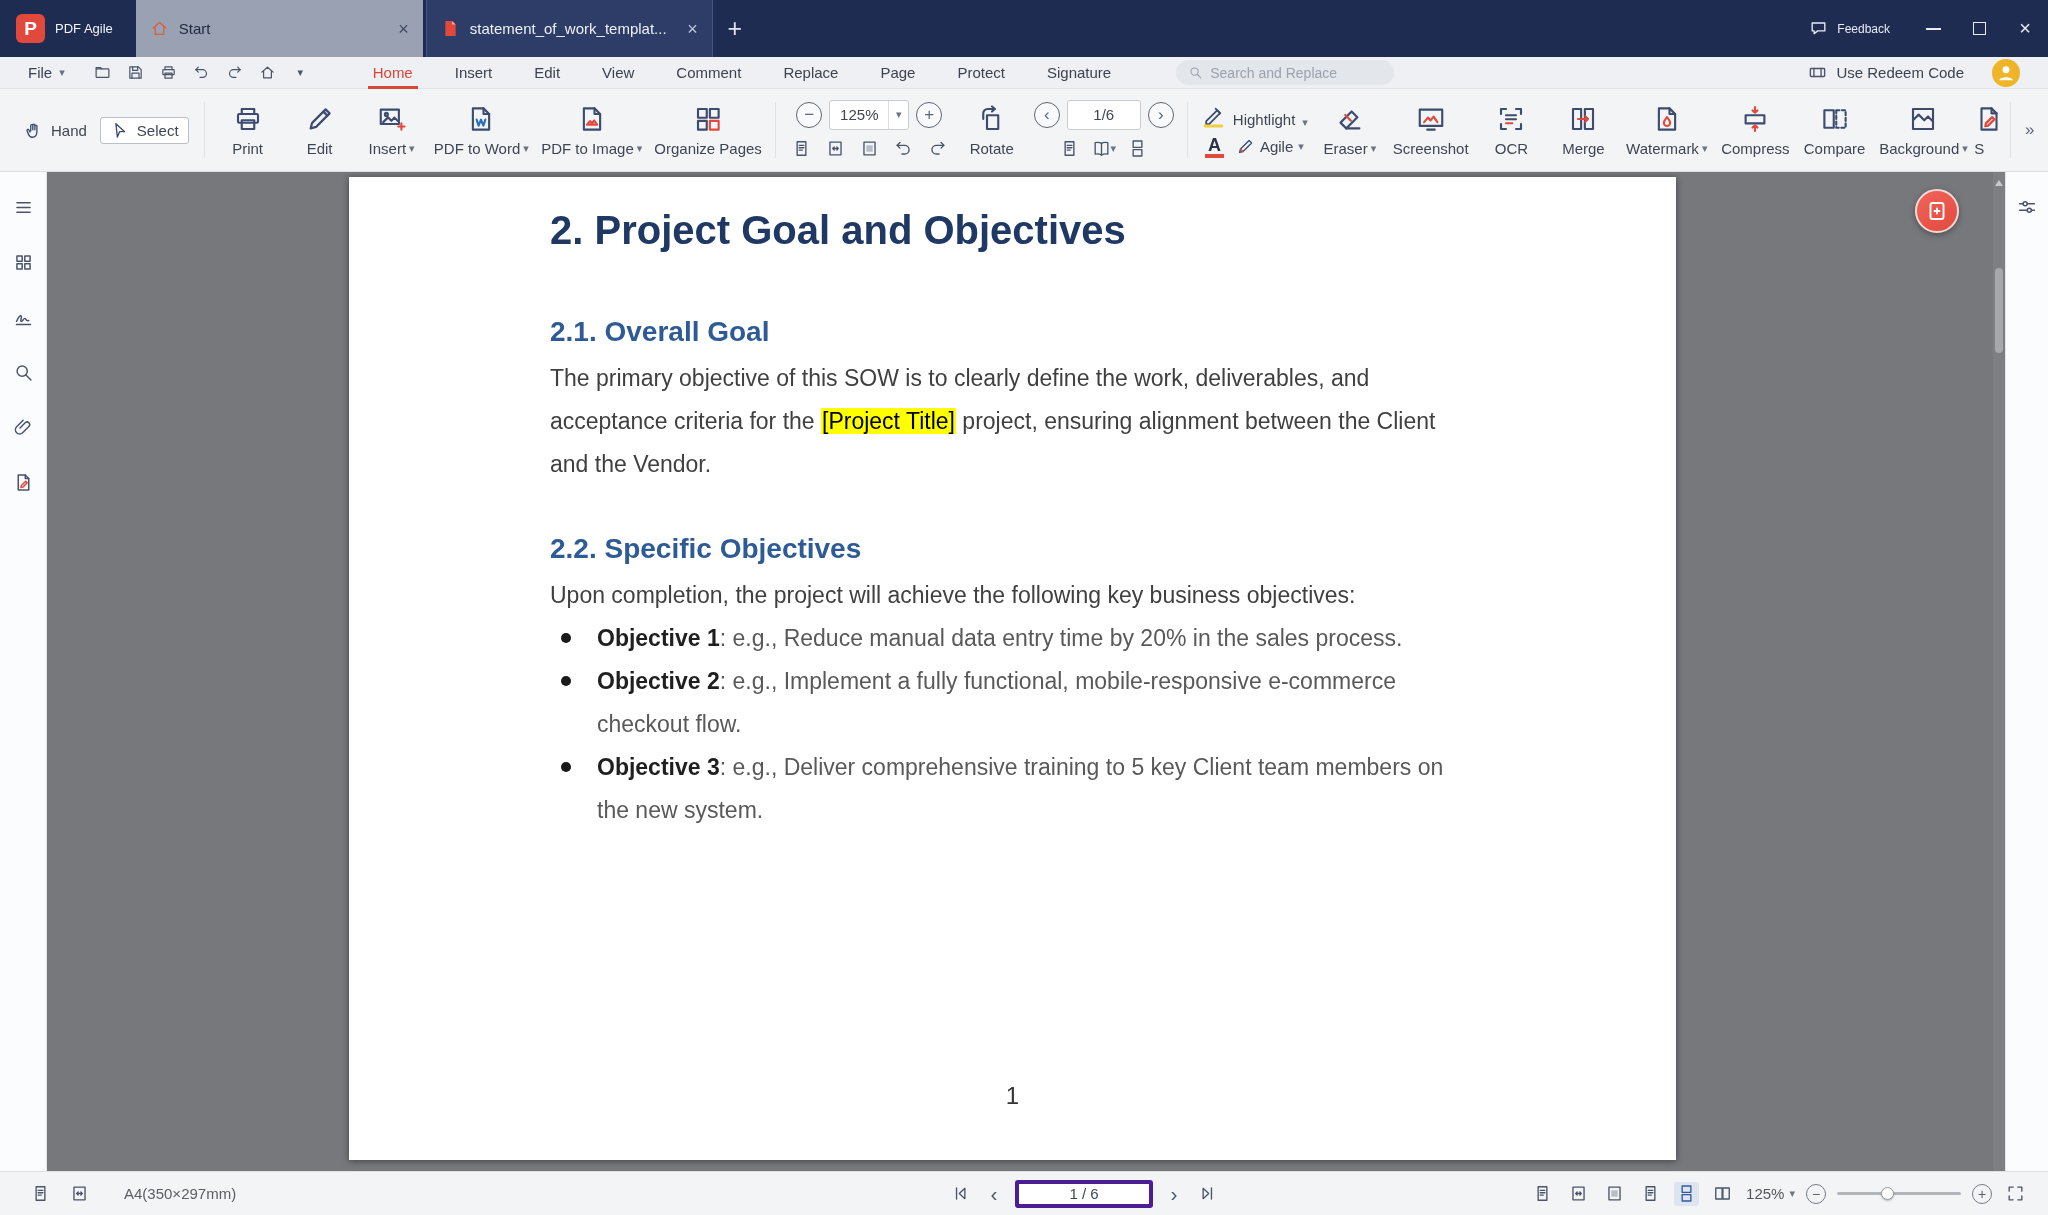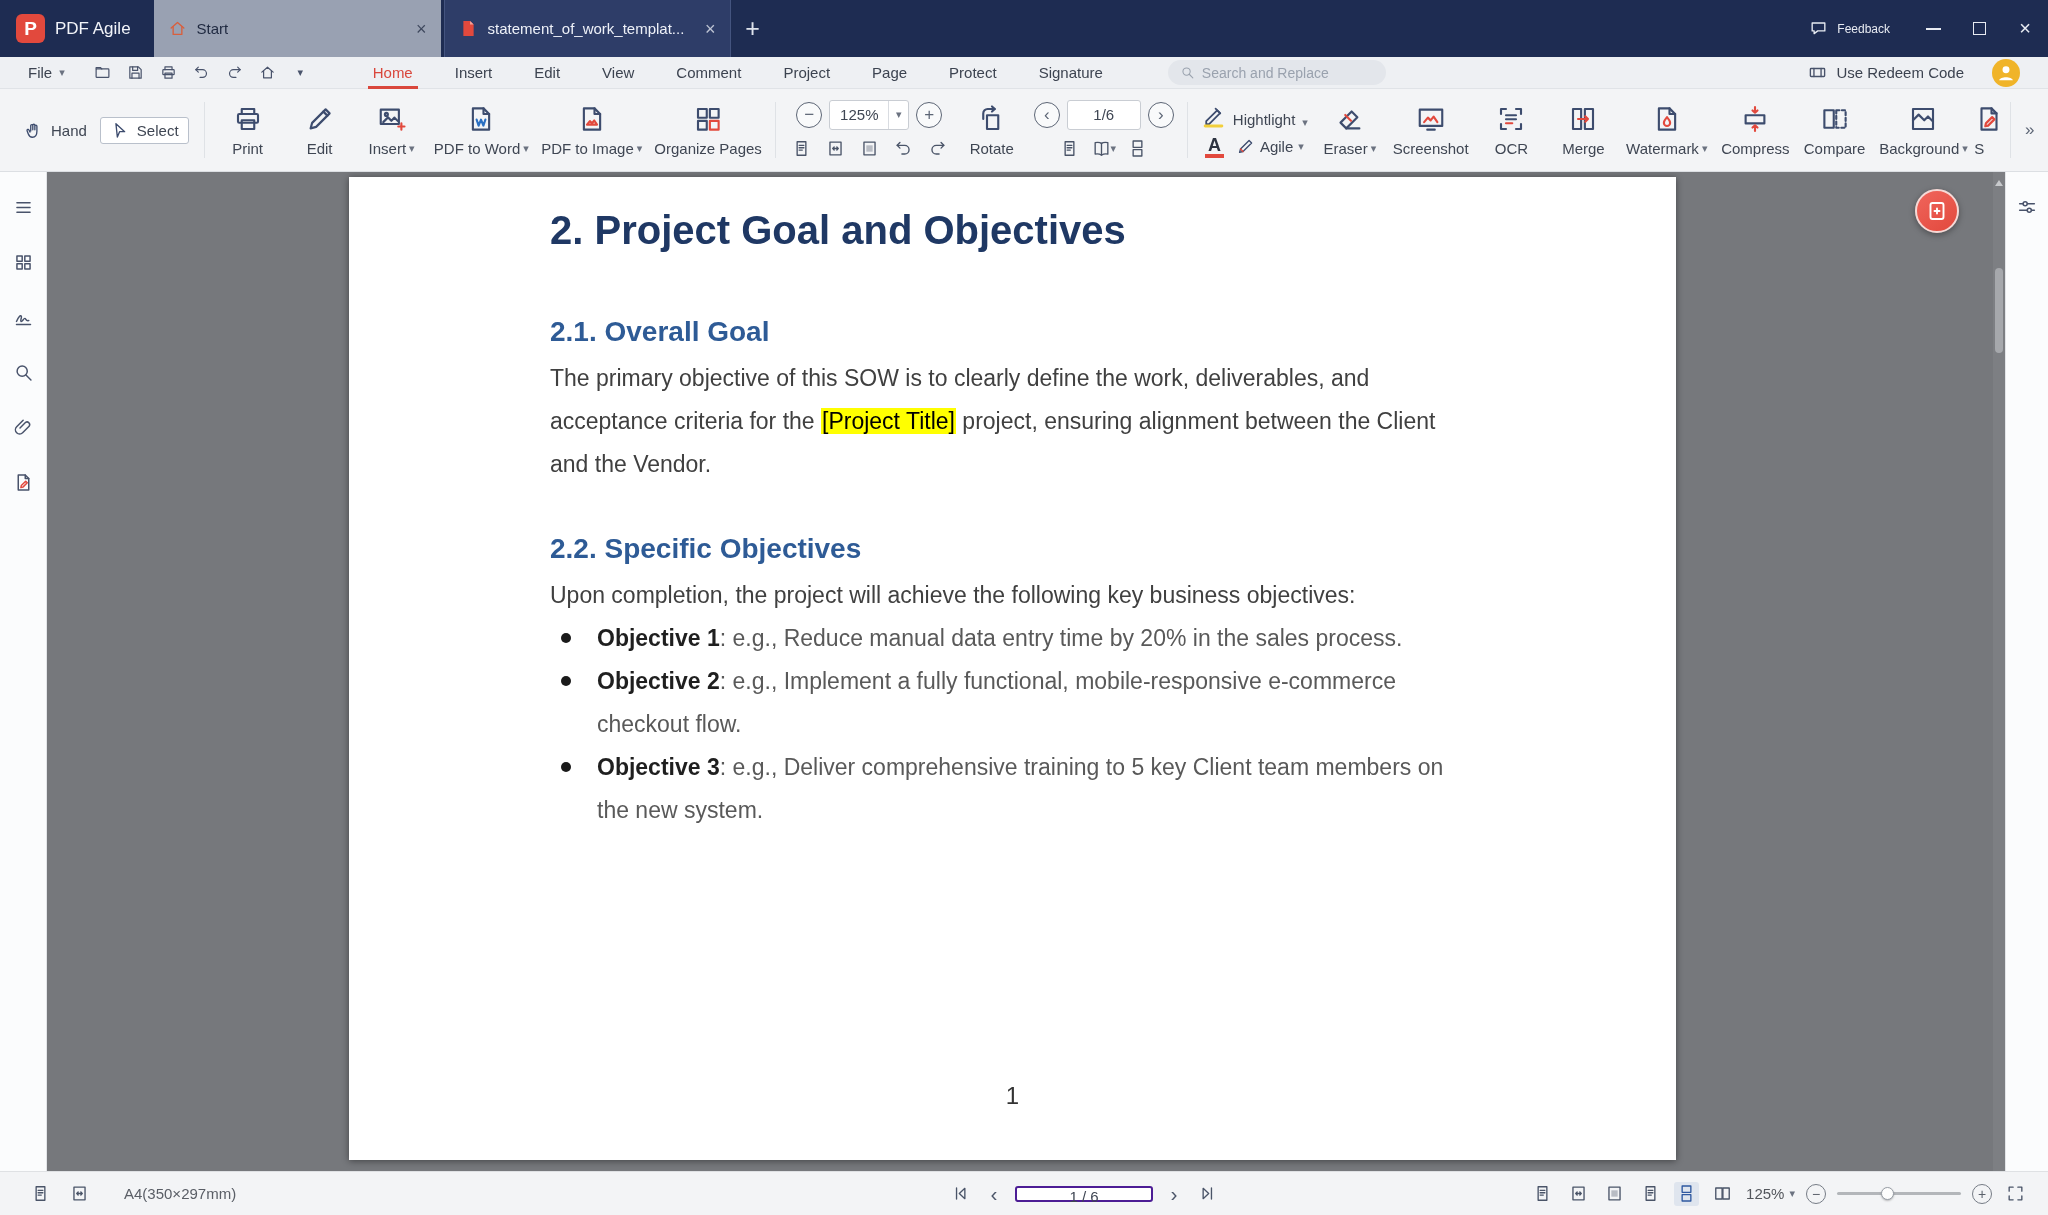--- a/index.html
+++ b/index.html
@@ -4,21 +4,21 @@
 <style>
   *{box-sizing:border-box;margin:0;padding:0}
   html,body{background:#55575a}
   .app{position:relative;width:2048px;height:1215px;overflow:hidden;background:#76787c;font-family:"Liberation Sans",sans-serif;-webkit-font-smoothing:antialiased}
   svg.ic{fill:none;stroke:currentColor;stroke-width:1.7;stroke-linecap:round;stroke-linejoin:round;display:block}
 
   
   .titlebar{height:57px;background:#1e2c52;display:flex;align-items:stretch;color:#e8ebf2}
   .brand{display:flex;align-items:center;gap:10px;padding:0 20px 0 16px}
   .logo{width:29px;height:29px;border-radius:6px;background:#e2493d;color:#fff;font-weight:bold;font-size:19px;display:flex;align-items:center;justify-content:center}
-  .appname{font-size:17px;color:#f2f4f9;white-space:nowrap}
+  .appname{font-size:13px;color:#f2f4f9;white-space:nowrap}
   .tab{width:287px;display:flex;align-items:center;gap:10px;padding:0 14px;font-size:15px;cursor:default;margin-left:3px}
   .tab.start{background:#99a1b2;color:#1f2940}
   .tab.doc{background:#2e3d68;color:#eef1f8;border-left:1px solid #44547f;border-right:1px solid #44547f}
   .tab .ticon{width:19px;height:19px;flex:0 0 auto}
   .tab.start .ticon{color:#d95f3d}
   .tlabel{white-space:nowrap;overflow:hidden;text-overflow:clip}
   .tclose{margin-left:auto;font-size:18px;opacity:.75;line-height:1}
   .newtab{width:44px;display:flex;align-items:center;justify-content:center;font-size:25px;color:#dfe3ec}
   .tspacer{flex:1}
   .feedback{display:flex;align-items:center;gap:9px;font-size:12px;color:#e8ebf2;padding:0 20px}
@@ -102,21 +102,21 @@
   .scrollup{position:absolute;top:8px;left:2px;width:0;height:0;border-left:4px solid transparent;border-right:4px solid transparent;border-bottom:6px solid #c7c9cc}
   .thumb{position:absolute;top:96px;left:2px;width:8px;height:85px;border-radius:4px;background:#a6a8ac}
   .rightrail{width:43px;background:#fbfcfd;border-left:1px solid #e3e5e8;display:flex;flex-direction:column;align-items:center;padding-top:22px}
   .rightrail .s-ico .ic{width:22px;height:22px}
 
   
   .statusbar{height:44px;background:#f3f4f6;border-top:1px solid #dfe1e4;display:flex;align-items:center;font-size:15px;color:#53565c;position:relative}
   .sb-left{display:flex;align-items:center;gap:14px;margin-left:28px}
   .pagesize{margin-left:18px;white-space:nowrap;color:#5a5e66}
   .sb-nav{position:absolute;left:948px;display:flex;align-items:center;gap:9px}
-  .navfield{width:138px;height:16px;background:#fff;border:2px solid #4c1d95;border-radius:3px}
+  .navfield{width:138px;height:28px;background:#fff;border:4px solid #4c1d95;border-radius:3px}
   .navfield input{width:100%;height:100%;border:none;outline:none;text-align:center;font-size:15px;color:#3f4653;background:transparent;font-family:inherit}
   .chevbtn{width:24px;height:24px;display:flex;align-items:center;justify-content:center;color:#4a5468;font-size:21px;line-height:1}
   .sb-right{margin-left:auto;display:flex;align-items:center;gap:11px;margin-right:20px}
   .zoomlabel{display:flex;align-items:center;gap:5px;white-space:nowrap}
   .scirc{width:20px;height:20px;border-radius:50%;border:1.5px solid #767c86;color:#5b616b;display:flex;align-items:center;justify-content:center;font-size:14px;line-height:1}
   .slider{width:124px;height:3px;background:#b3b6ba;border-radius:2px;position:relative}
   .knob{position:absolute;left:44px;top:-5px;width:13px;height:13px;border-radius:50%;background:#fdfdfd;border:1px solid #979da5;box-shadow:0 1px 2px rgba(0,0,0,.25)}
 </style>
 </head>
 <body>
@@ -394,21 +394,21 @@
           </svg>
         </span>
       <span class="qbtn caret">▾</span>
     </div>
     <div class="mitems">
       <span class="mitem active">Home</span>
       <span class="mitem">Insert</span>
       <span class="mitem">Edit</span>
       <span class="mitem">View</span>
       <span class="mitem">Comment</span>
-      <span class="mitem">Project</span>
+      <span class="mitem">Replace</span>
       <span class="mitem">Page</span>
       <span class="mitem">Protect</span>
       <span class="mitem">Signature</span>
     </div>
     <div class="searchbox">
       <svg class="ic">
           <use href="#sy-search"></use>
         </svg>
       <input type="text" placeholder="Search and Replace" style="">
     </div>

